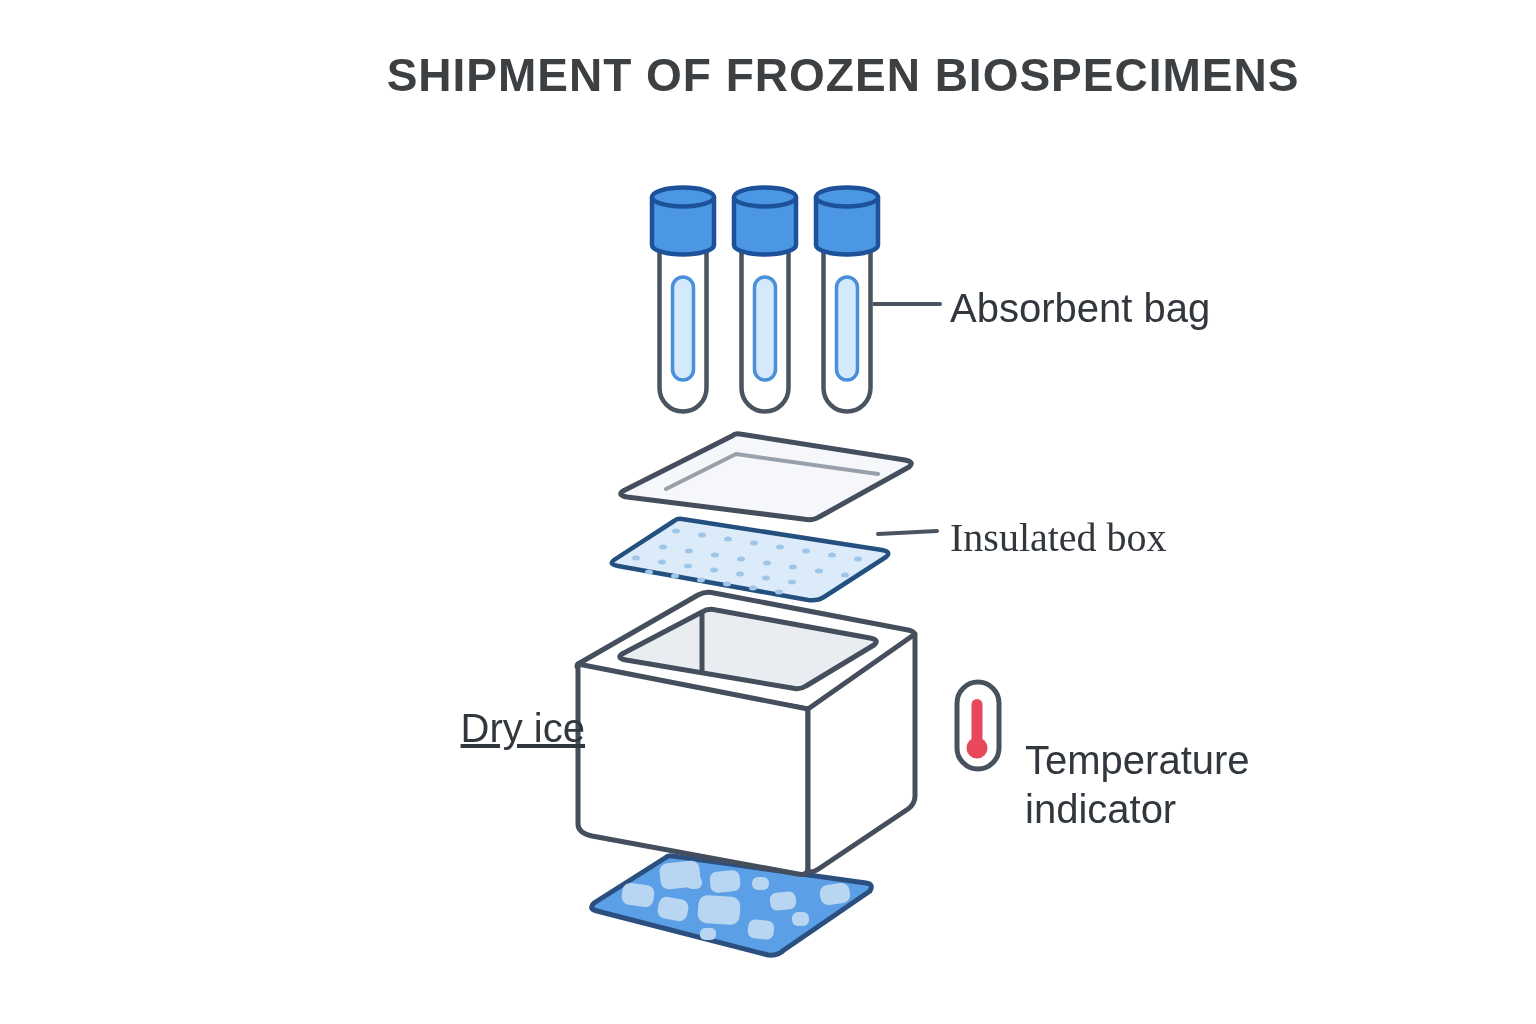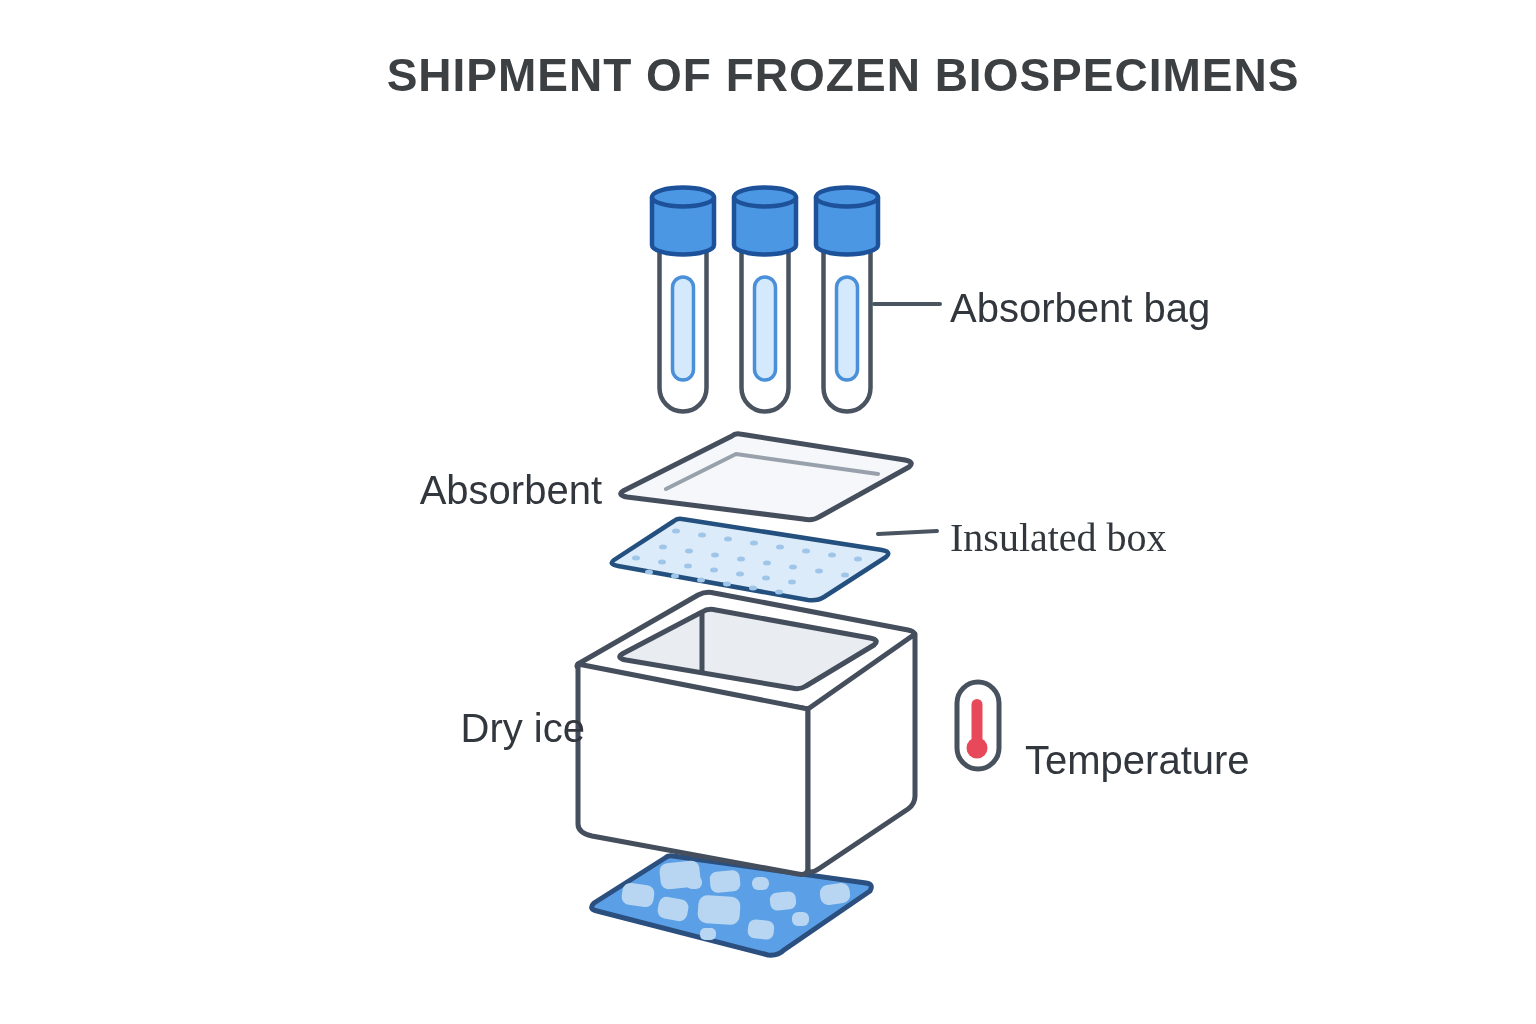--- a/index.html
+++ b/index.html
@@ -142,24 +142,24 @@
   </svg>
 
   <div class="title">
     <div>SHIPMENT OF FROZEN BIOSPECIMENS</div>
   </div>
 
 
   <div class="lbl" style="left:950px;top:283px;">Absorbent bag</div>
 
   <div class="lbl" style="right:966px;top:465px;text-align:right;line-height:51px;">
-    <div>Absorbent</div>
   </div>
 
   <div class="lbl" style="left:950px;top:513px;font-family:Liberation Serif, serif;">Insulated box</div>
 
-  <div class="lbl" style="right:983px;top:703px;text-align:right;">Dry ice</div>
+  <div class="lbl" style="right:983px;top:703px;text-align:right;text-decoration:underline;">Dry ice</div>
 
   <div class="lbl" style="left:1025px;top:688px;line-height:49px;margin-top:48px;">
     <div>Temperature</div>
+    <div>indicator</div>
   </div>
 
 </div>
 
 </body></html>

